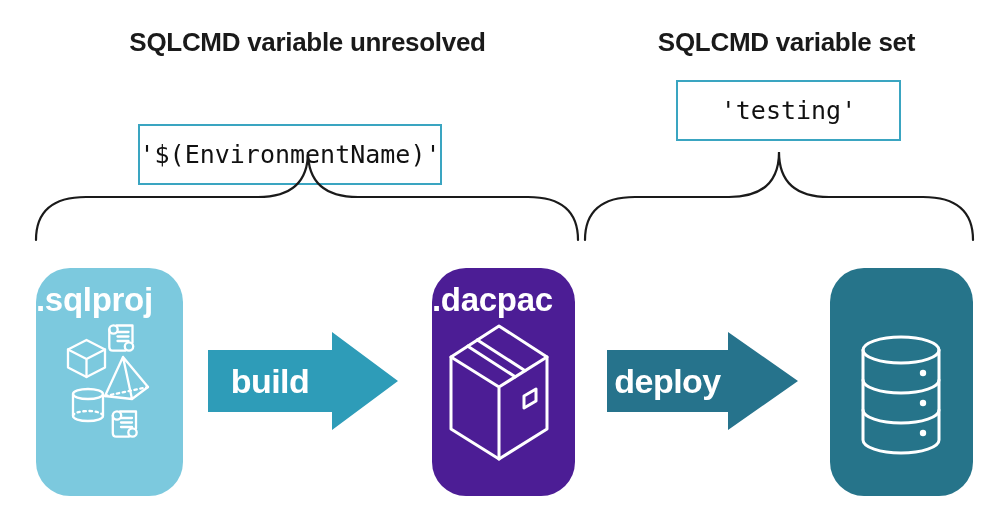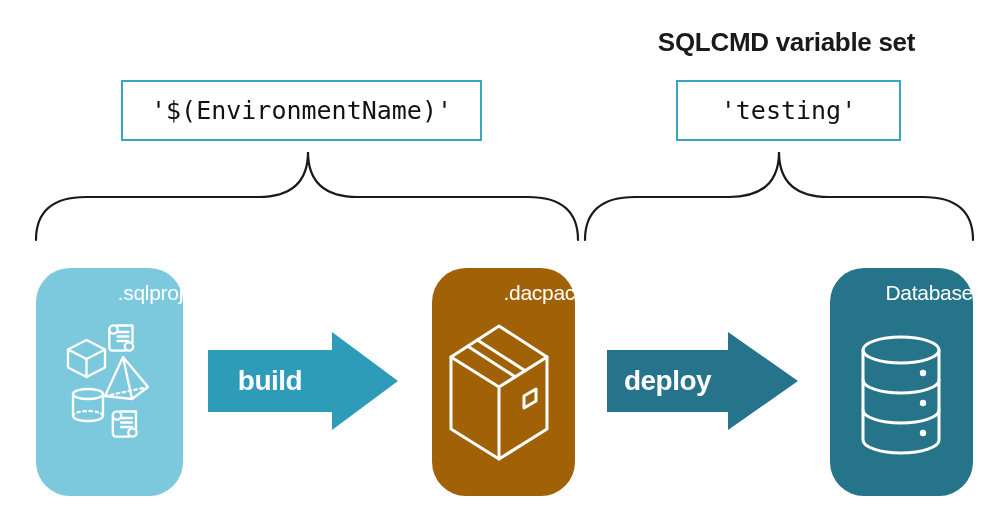--- a/index.html
+++ b/index.html
@@ -14,50 +14,51 @@
   }
   .heading-left{left:110px;width:395px;}
   .heading-right{left:620px;width:333px;}
   .code-box{
     position:absolute;top:80px;height:61px;box-sizing:border-box;
     border:2px solid #3aa5c1;background:#ffffff;
     display:flex;align-items:center;justify-content:center;
     font-family:"DejaVu Sans Mono","Liberation Mono",monospace;
     font-size:25px;color:#111111;white-space:pre;
   }
-  .code-box-left{left:121px;width:361px;}
+  .code-box-left{left:138px;width:304px;margin-top:44px;}
   .code-box-right{left:676px;width:225px;}
   .brace-layer{position:absolute;left:0;top:0;width:1000px;height:522px;}
   .stage{
     position:absolute;top:268px;height:228px;border-radius:34px;
   }
   .stage-sqlproj{left:36px;width:147px;background:#7cc9de;}
-  .stage-dacpac{left:432px;width:143px;background:#a16207;}
+  .stage-dacpac{left:432px;width:143px;background:#4c1d95;}
   .stage-database{left:830px;width:143px;background:#26748a;}
   .stage-label{
-    position:absolute;top:13px;left:0;width:100%;text-align:right;
-    font-size:21px;font-weight:normal;color:#ffffff;letter-spacing:-0.3px;
+    position:absolute;top:13px;left:0;width:100%;text-align:left;
+    font-size:33px;font-weight:bold;color:#ffffff;letter-spacing:-0.3px;
   }
   .stage-icon{position:absolute;left:0;top:0;width:100%;height:100%;}
   .arrow{position:absolute;top:332px;height:98px;}
   .arrow-build{left:208px;width:190px;}
   .arrow-deploy{left:599px;width:191px;margin-left:8px;}
   .arrow svg{position:absolute;left:0;top:0;}
   .arrow-label{
     position:absolute;top:18px;height:62px;display:flex;align-items:center;justify-content:center;
-    font-size:28px;font-weight:bold;color:#ffffff;letter-spacing:-0.5px;
+    font-size:34px;font-weight:bold;color:#ffffff;letter-spacing:-0.5px;
   }
   .arrow-build .arrow-label{left:0;width:124px;}
   .arrow-deploy .arrow-label{left:0;width:121px;}
 </style>
 </head>
 <body>
 
 <div class="canvas">
 
+  <div class="heading heading-left">SQLCMD variable unresolved</div>
   <div class="heading heading-right">SQLCMD variable set</div>
 
   <div class="code-box code-box-left">'$(EnvironmentName)'</div>
   <div class="code-box code-box-right">'testing'</div>
 
   <svg class="brace-layer" viewBox="0 0 1000 522" xmlns="http://www.w3.org/2000/svg">
     <path d="M36,240 Q36,197 86,197 L258,197 Q308,197 308,152 Q308,197 358,197 L528,197 Q578,197 578,240" fill="none" stroke="#1a1a1a" stroke-width="2.2" stroke-linecap="round"></path>
     <path d="M585,240 Q585,197 635,197 L729,197 Q779,197 779,152 Q779,197 829,197 L923,197 Q973,197 973,240" fill="none" stroke="#1a1a1a" stroke-width="2.2" stroke-linecap="round"></path>
   </svg>
 
@@ -108,21 +109,20 @@
   </div>
 
   <div class="arrow arrow-deploy">
     <svg width="191" height="98" viewBox="0 0 191 98" xmlns="http://www.w3.org/2000/svg">
       <polygon points="0,18 121,18 121,0 191,49 121,98 121,80 0,80" fill="#26738c"></polygon>
     </svg>
     <div class="arrow-label">deploy</div>
   </div>
 
   <div class="stage stage-database">
-    <div class="stage-label">Database</div>
     <svg class="stage-icon" viewBox="0 0 143 228" xmlns="http://www.w3.org/2000/svg" fill="none" stroke="#ffffff" stroke-width="3" stroke-linecap="round" stroke-linejoin="round">
       <ellipse cx="71" cy="82" rx="38" ry="13"></ellipse>
       <path d="M33 82 V172 A38 13 0 0 0 109 172 V82"></path>
       <path d="M33 112 A38 13 0 0 0 109 112"></path>
       <path d="M33 142 A38 13 0 0 0 109 142"></path>
       <circle cx="93" cy="105" r="3.2" fill="#ffffff" stroke="none"></circle>
       <circle cx="93" cy="135" r="3.2" fill="#ffffff" stroke="none"></circle>
       <circle cx="93" cy="165" r="3.2" fill="#ffffff" stroke="none"></circle>
     </svg>
   </div>

